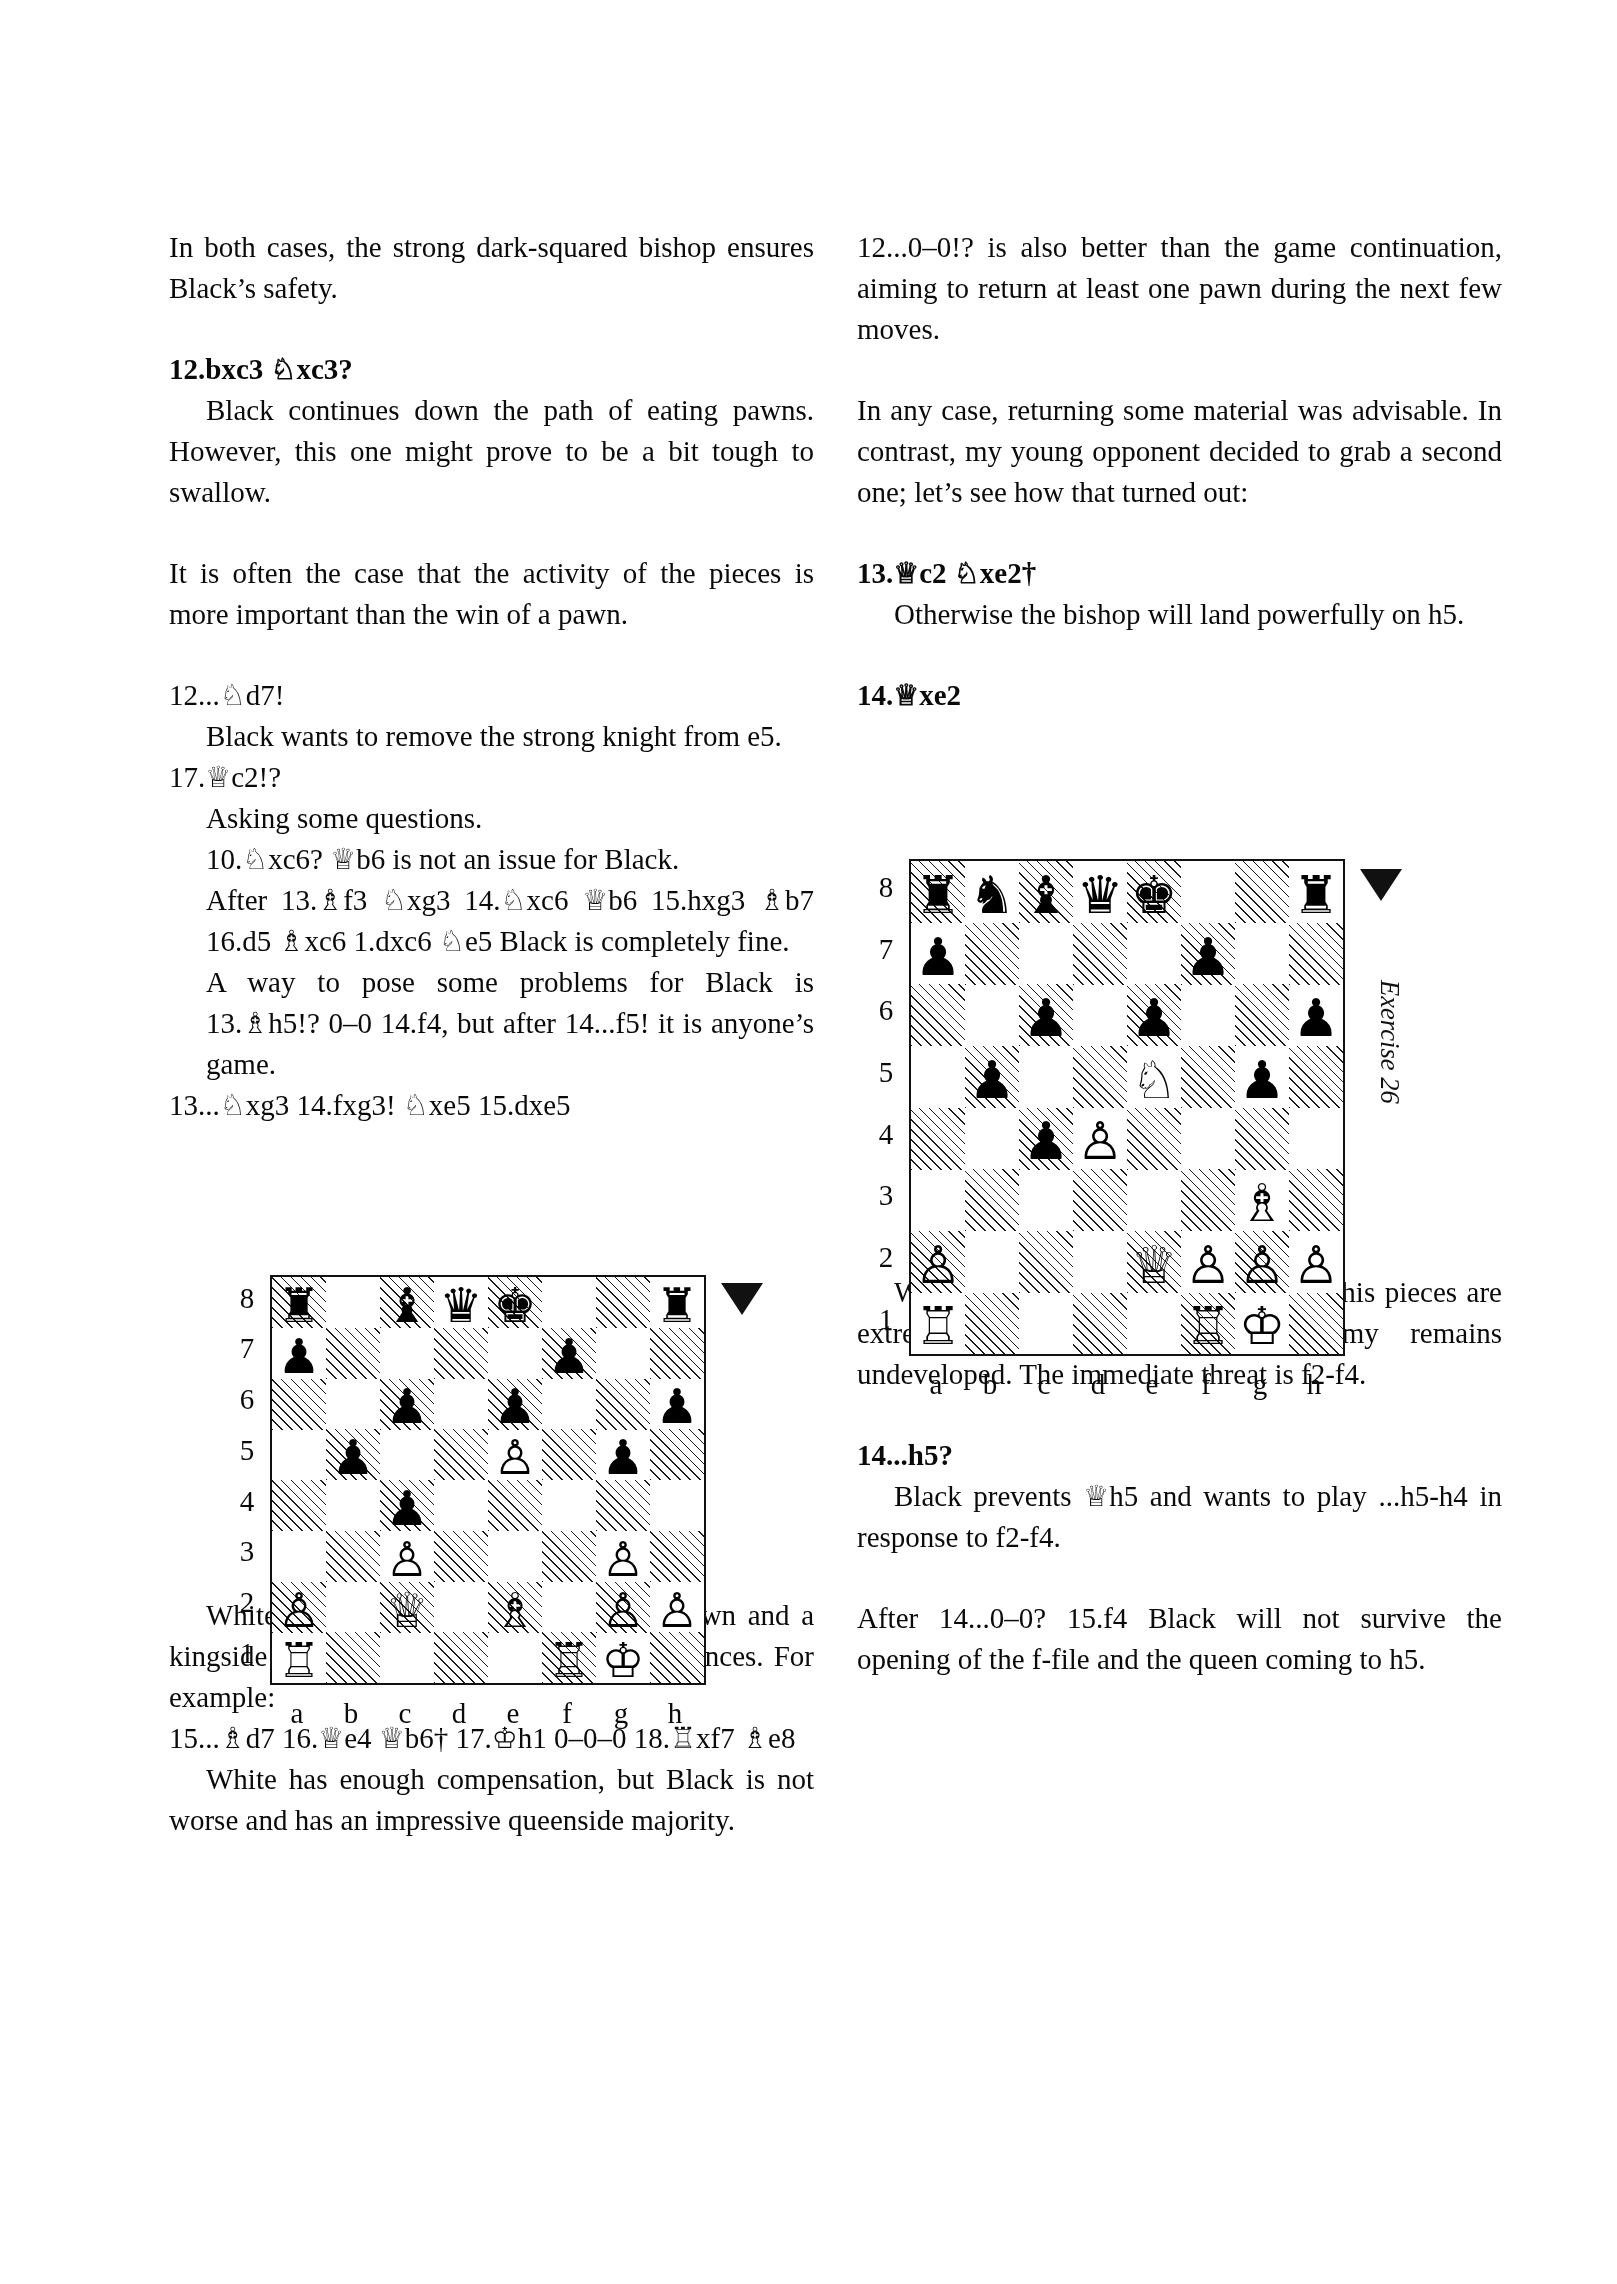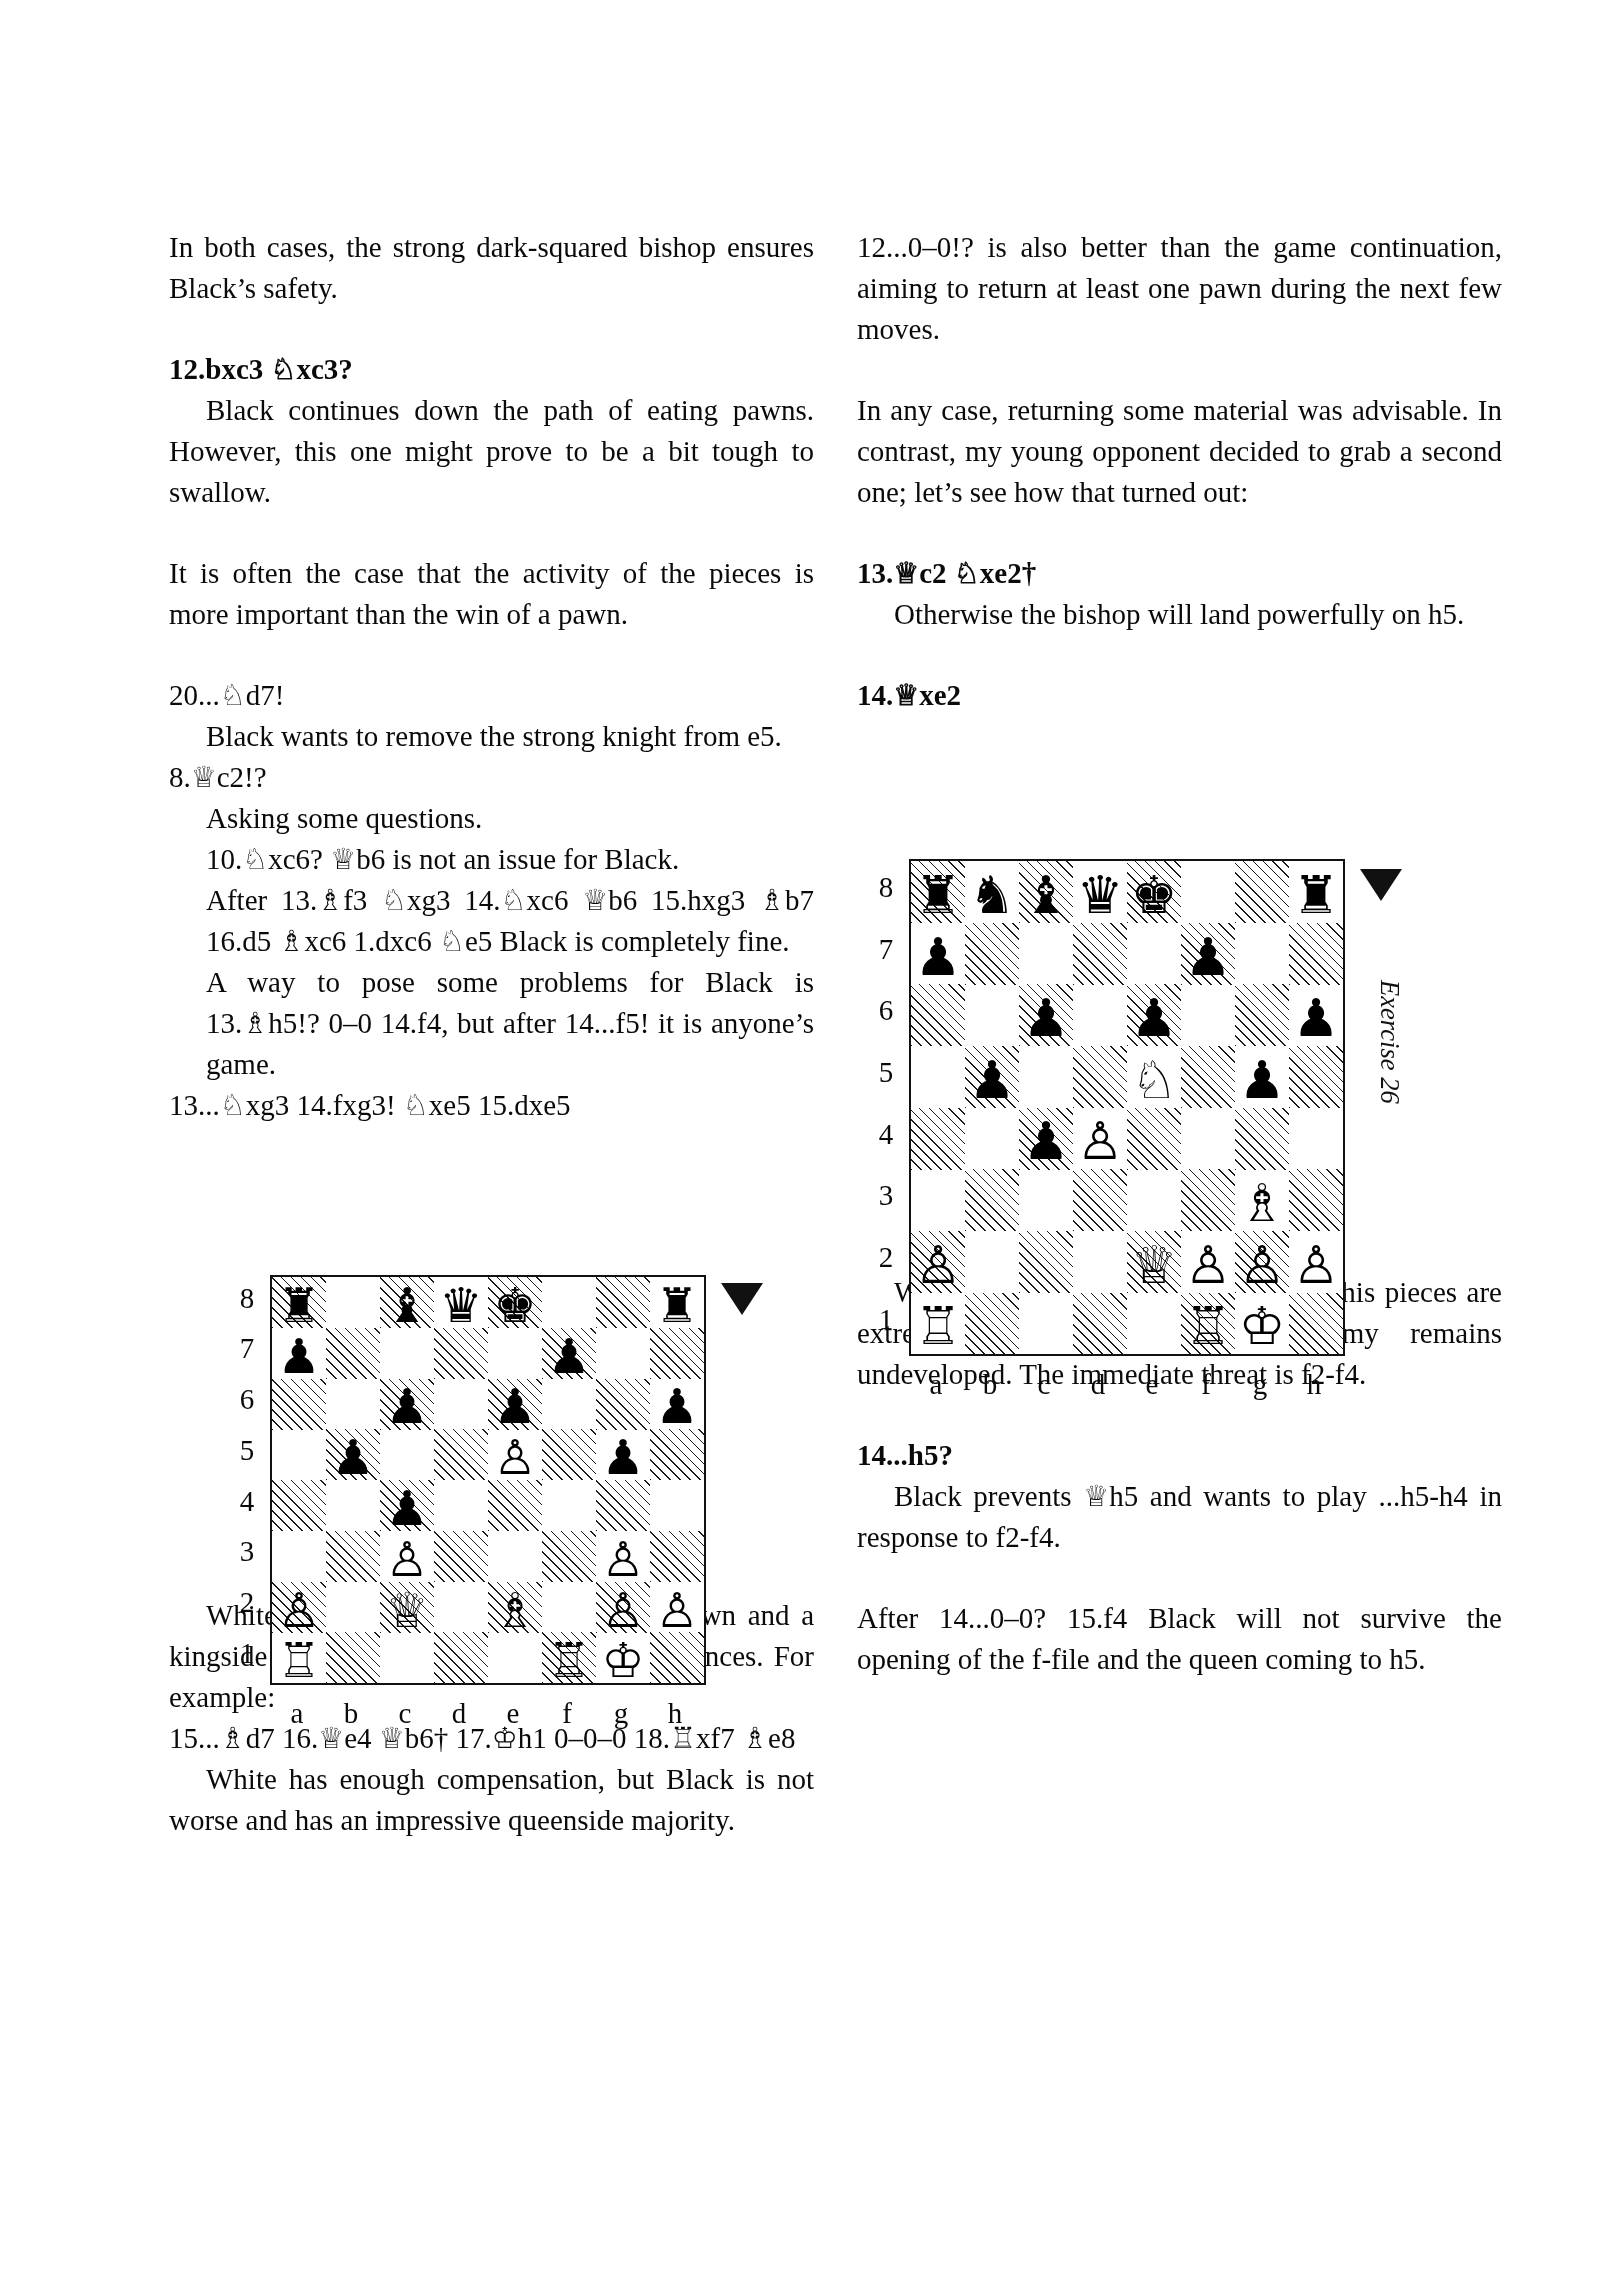--- a/index.html
+++ b/index.html
@@ -94,25 +94,25 @@
     <p class="para">In both cases, the strong dark-squared bishop ensures Black’s safety.</p>
     <div class="gap"></div>
 
     <p class="movebold">12.bxc3 ♘xc3?</p>
     <p class="indent">Black continues down the path of eating pawns. However, this one might prove to be a bit tough to swallow.</p>
     <div class="gap"></div>
 
     <p class="para">It is often the case that the activity of the pieces is more important than the win of a pawn.</p>
     <div class="gap"></div>
 
-    <p class="para">20...♘d7!</p>
+    <p class="para">12...♘d7!</p>
     <div class="sub">
       <p>Black wants to remove the strong knight from e5.</p>
     </div>
-    <p class="para">8.♕c2!?</p>
+    <p class="para">17.♕c2!?</p>
     <div class="sub">
       <p>Asking some questions.</p>
       <p>10.♘xc6? ♕b6 is not an issue for Black.</p>
       <p>After 13.♗f3 ♘xg3 14.♘xc6 ♕b6 15.hxg3 ♗b7 16.d5 ♗xc6 1.dxc6 ♘e5 Black is completely fine.</p>
       <p>A way to pose some problems for Black is 13.♗h5!? 0–0 14.f4, but after 14...f5! it is anyone’s game.</p>
     </div>
     <p class="para">13...♘xg3 14.fxg3! ♘xe5 15.dxe5</p>
 
     <div style="height:469px"></div>
 

